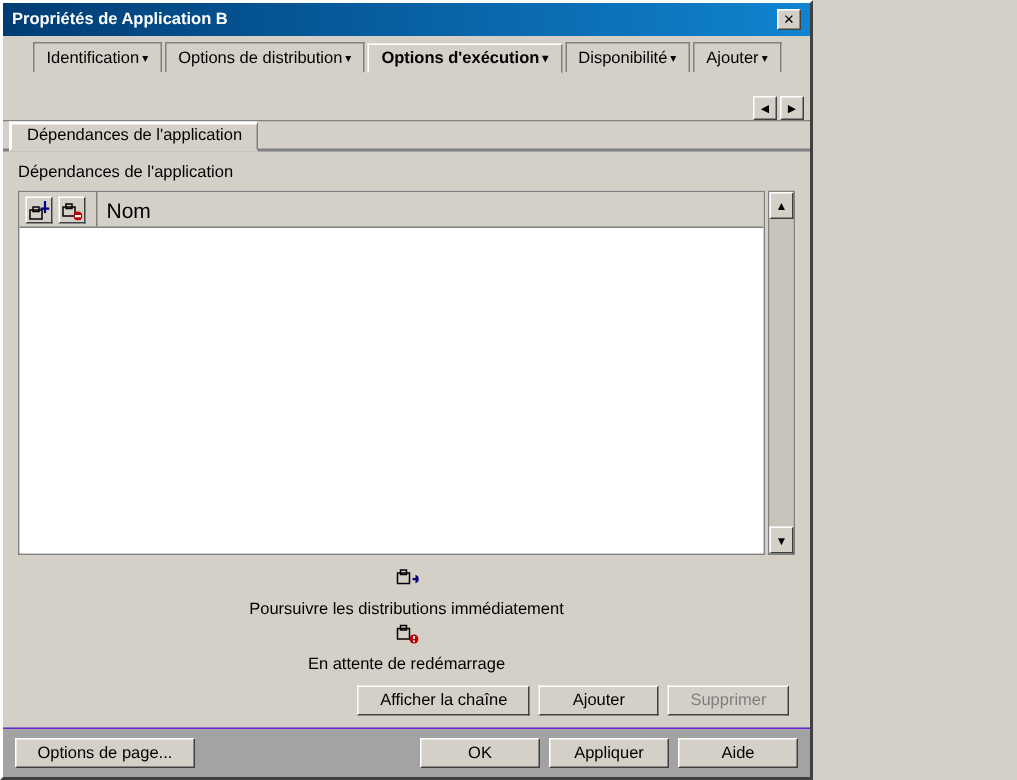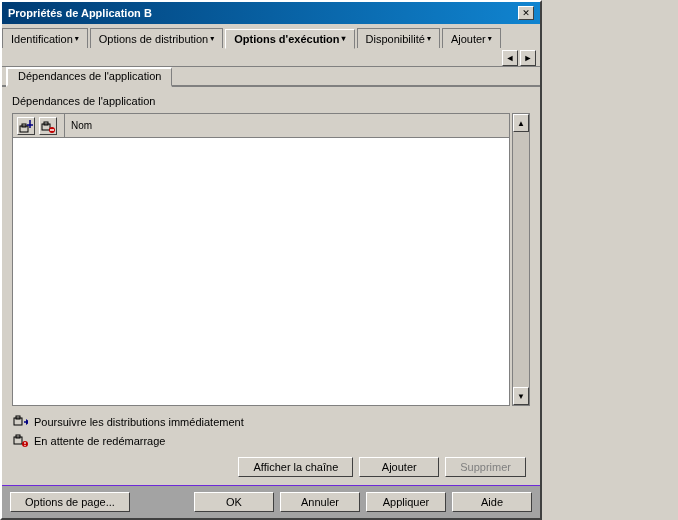--- a/index.html
+++ b/index.html
@@ -48,25 +48,25 @@
       align-items: center;
       justify-content: center;
       font-size: 9px;
       cursor: pointer;
       color: #000;
     }
     .tabs-row {
       background: #d4d0c8;
       display: flex;
       align-items: flex-end;
-      padding: 4px 4px 0 0;
+      padding: 4px 4px 0 20px;
       border-bottom: 1px solid #808080;
       flex-shrink: 0;
       flex-wrap: wrap;
-      row-gap: 2px;
+      row-gap: 16px;
     }
     .tab {
       padding: 3px 8px;
       border: 1px solid #808080;
       border-bottom: none;
       background: #d4d0c8;
       cursor: pointer;
       margin-right: 2px;
       position: relative;
       white-space: nowrap;
@@ -186,21 +186,21 @@
       align-items: center;
       justify-content: center;
       cursor: pointer;
       font-size: 10px;
     }
     .th-nom {
       flex: 1;
       display: flex;
       align-items: center;
       padding: 2px 6px;
-      font-size: 10px;
+      font-size: 14px;
     }
     .table-body {
       background: #ffffff;
       height: calc(100% - 24px);
     }
     .scrollbar-vert {
       width: 18px;
       display: flex;
       flex-direction: column;
       border: 1px solid #808080;
@@ -229,20 +229,21 @@
       margin-top: 8px;
       display: flex;
       flex-direction: column;
       gap: 3px;
     }
     .legend-item {
       display: flex;
       align-items: center;
       gap: 6px;
       font-size: 11px;
+      flex-direction: column;
     }
     .legend-icon {
       width: 16px;
       height: 16px;
       display: flex;
       align-items: center;
       justify-content: center;
       flex-shrink: 0;
     }
     .buttons-row {
@@ -400,18 +401,17 @@
       <button class="btn disabled" disabled="">Supprimer</button>
     </div>
   </div>
 
   <div class="bottom-bar">
     <div class="bottom-left">
       <button class="btn">Options de page...</button>
     </div>
     <div class="bottom-right">
       <button class="btn">OK</button>
-      <button class="btn">Annuler</button>
       <button class="btn">Appliquer</button>
       <button class="btn">Aide</button>
     </div>
   </div>
 </div>
 
 </body></html>

